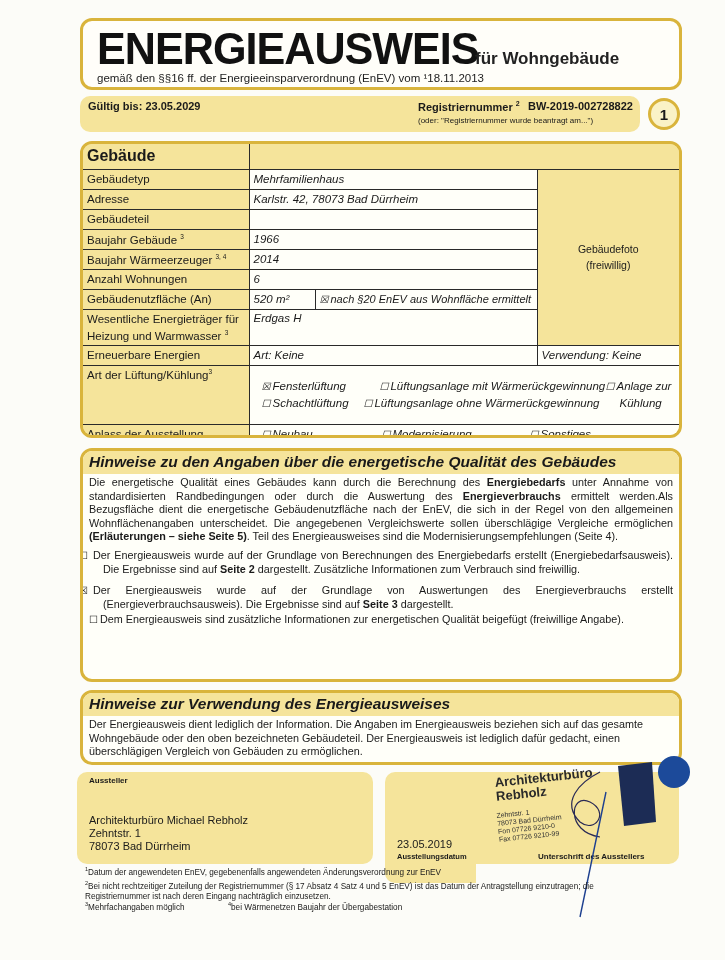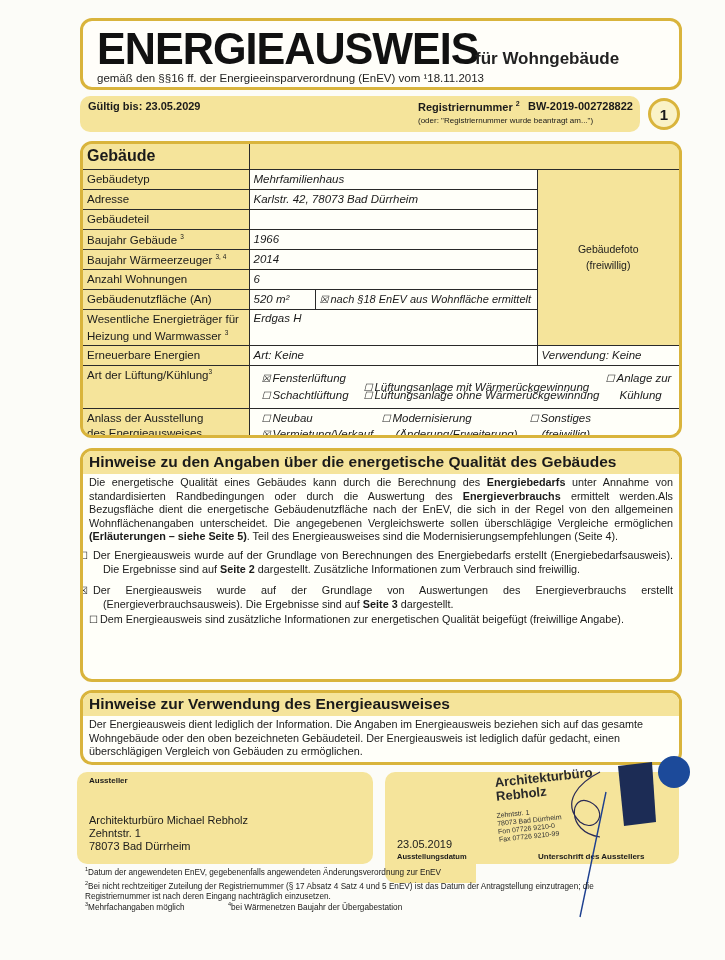--- a/index.html
+++ b/index.html
@@ -33,21 +33,21 @@
   #bldg td:first-child { border-left: none; }
   #bldg td:last-child { border-right: none; }
   #bldg tr:last-child td { border-bottom: none; }
   .sect-title { font-size: 16px; font-weight: bold; }
   .photo { background: #f5e49b !important; text-align: center; font-size: 10.5px; line-height: 16px; }
   sup { font-size: 6.5px; }
   .cb { display: inline-block; font-size: 10px; margin-right: 2px; }
 
   
   #hq { left: 80px; top: 448px; width: 602px; height: 234px; border: 3px solid #d9b43c; border-radius: 12px; background: #fffff9; overflow: hidden; }
-  .hq-head { background: #f5e49b; height: 23px; padding: 2px 6px; font-size: 15.5px; font-weight: bold; }
+  .hq-head { background: #f5e49b; height: 23px; padding: 2px 6px; font-size: 15.5px; font-weight: bold; font-style: italic; }
   .para { font-size: 10.8px; line-height: 13.6px; text-align: justify; padding: 2px 6px; }
   .opt { font-size: 10.8px; line-height: 13.6px; text-align: justify; padding: 0 6px 0 20px; text-indent: -12px; }
   .row { font-size: 10.8px; padding: 0 6px; position: relative; height: 16px; }
 
   
   #hv { left: 80px; top: 690px; width: 602px; height: 75px; border: 3px solid #d9b43c; border-radius: 12px; background: #fffff9; overflow: hidden; }
 
   
   #aus { left: 77px; top: 772px; width: 296px; height: 92px; background: #f5e49b; border-radius: 10px; }
   #aus-date { left: 385px; top: 772px; width: 91px; height: 111px; background: #f5e49b; border-radius: 10px 0 0 10px; }
@@ -104,37 +104,37 @@
       <td class="lbl"><span>Baujahr Wärmeerzeuger</span> <sup>3, 4</sup></td>
       <td class="val" colspan="2">2014</td>
     </tr>
     <tr style="height:20px">
       <td class="lbl">Anzahl Wohnungen</td>
       <td class="val" colspan="2">6</td>
     </tr>
     <tr style="height:20px">
       <td class="lbl">Gebäudenutzfläche (An)</td>
       <td class="val" style="width:66px;">520 m²</td>
-      <td class="val" style="font-size:11px;"><span class="cb">☒</span><span>nach §18 EnEV aus Wohnfläche ermittelt</span></td>
+      <td class="val" style="font-size:11px;"><span class="cb">☒</span><span>nach §20 EnEV aus Wohnfläche ermittelt</span></td>
     </tr>
     <tr style="height:36px">
       <td class="lbl" style="line-height:14px;"><span>Wesentliche Energieträger für Heizung und Warmwasser</span> <sup>3</sup></td>
       <td class="val" colspan="2" style="vertical-align:top;">Erdgas H</td>
     </tr>
     <tr style="height:20px">
       <td class="lbl">Erneuerbare Energien</td>
       <td class="val" colspan="2" style="width:218px;">Art: Keine</td>
       <td class="val">Verwendung: Keine</td>
     </tr>
     <tr style="height:36px">
       <td class="lbl" style="vertical-align:top;"><span>Art der Lüftung/Kühlung</span><sup>3</sup></td>
-      <td class="val" colspan="3" style="padding:4px 6px;line-height:17px;position:relative;">
+      <td class="val" colspan="3" style="padding:12px 6px;line-height:17px;position:relative;">
         <div style="position:relative;height:17px;">
           <span style="position:absolute;left:6px;"><span class="cb">☒</span><span>Fensterlüftung</span></span>
-          <span style="position:absolute;left:108px;margin-top:9px;"><span class="cb">☐</span><span>Lüftungsanlage mit Wärmerückgewinnung</span></span>
+          <span style="position:absolute;left:124px;"><span class="cb">☐</span><span>Lüftungsanlage mit Wärmerückgewinnung</span></span>
           <span style="position:absolute;left:350px;"><span class="cb">☐</span><span>Anlage zur</span></span>
         </div>
         <div style="position:relative;height:17px;">
           <span style="position:absolute;left:6px;"><span class="cb">☐</span><span>Schachtlüftung</span></span>
           <span style="position:absolute;left:108px;"><span class="cb">☐</span><span>Lüftungsanlage ohne Wärmerückgewinnung</span></span>
           <span style="position:absolute;left:364px;">Kühlung</span>
         </div>
       </td>
     </tr>
     <tr style="height:36px">

